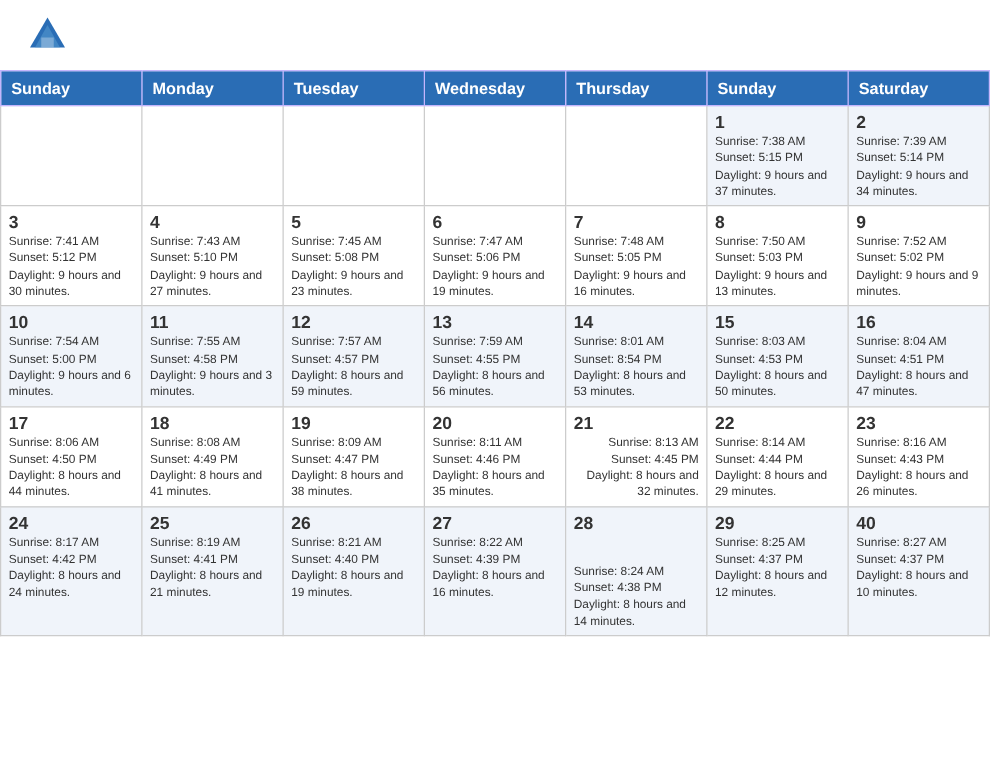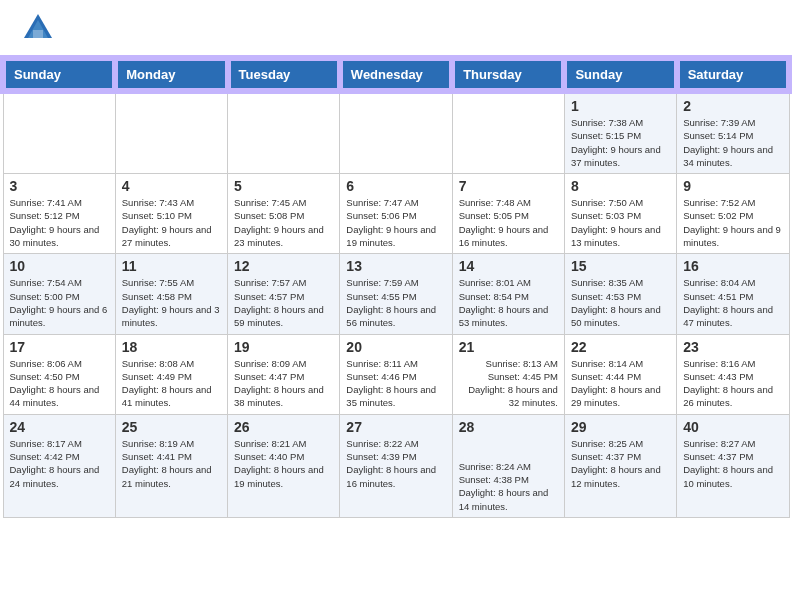--- a/index.html
+++ b/index.html
@@ -5,21 +5,21 @@
     * { box-sizing: border-box; margin: 0; padding: 0; }
     body { font-family: Arial, sans-serif; background: #fff; width: 792px; min-height: 612px; }
     .header { padding: 10px 20px 5px 20px; display: flex; align-items: center; justify-content: space-between; }
     .logo-text { display: flex; flex-direction: column; line-height: 1; }
     .logo-general { font-size: 18px; font-weight: bold; color: #333; }
     .logo-blue { font-size: 18px; font-weight: bold; color: #2a6db5; }
     .title-block { text-align: right; }
     .month-title { font-size: 36px; font-weight: 300; color: #333; }
     .location-title { font-size: 16px; color: #555; margin-top: 2px; }
     .calendar { width: 100%; border-collapse: collapse; margin: 0; }
-    .calendar th { background: #2a6db5; color: #fff; text-align: left; padding: 6px 8px; font-size: 13px; font-weight: bold; border: 6px solid #c4b5fd; }
+    .calendar th { background: #2a6db5; color: #fff; text-align: left; padding: 6px 8px; font-size: 13px; font-weight: bold; border: 1px solid #c4b5fd; }
     .calendar td { vertical-align: top; border: 1px solid #ccc; padding: 4px 6px; width: 14.28%; min-height: 70px; background: #fff; }
     .calendar tr:nth-child(odd) td { background: #f9f9f9; }
     .calendar tr:nth-child(even) td { background: #ffffff; }
     .day-num { font-size: 14px; font-weight: bold; color: #333; display: block; margin-bottom: 2px; }
     .day-info { font-size: 9.5px; color: #333; line-height: 1.4; }
     .empty-cell { background: #fff !important; }
     .calendar tbody tr:nth-child(odd) td { background: #f0f4fa; }
     .calendar tbody tr:nth-child(even) td { background: #fff; }
     .logo-container { display: flex; align-items: center; }
     .logo-svg { margin-right: 2px; }
@@ -142,21 +142,21 @@
 Daylight: 8 hours and 56 minutes.</div>
           </td>
           <td>
             <span class="day-num">14</span>
             <div class="day-info" style="white-space: pre-line;">Sunrise: 8:01 AM
 Sunset: 8:54 PM
 Daylight: 8 hours and 53 minutes.</div>
           </td>
           <td>
             <span class="day-num">15</span>
-            <div class="day-info" style="white-space: pre-line;">Sunrise: 8:35 AM
+            <div class="day-info" style="white-space: pre-line;">Sunrise: 8:03 AM
 Sunset: 4:53 PM
 Daylight: 8 hours and 50 minutes.</div>
           </td>
           <td>
             <span class="day-num">16</span>
             <div class="day-info" style="white-space: pre-line;">Sunrise: 8:04 AM
 Sunset: 4:51 PM
 Daylight: 8 hours and 47 minutes.</div>
           </td>
         </tr>

